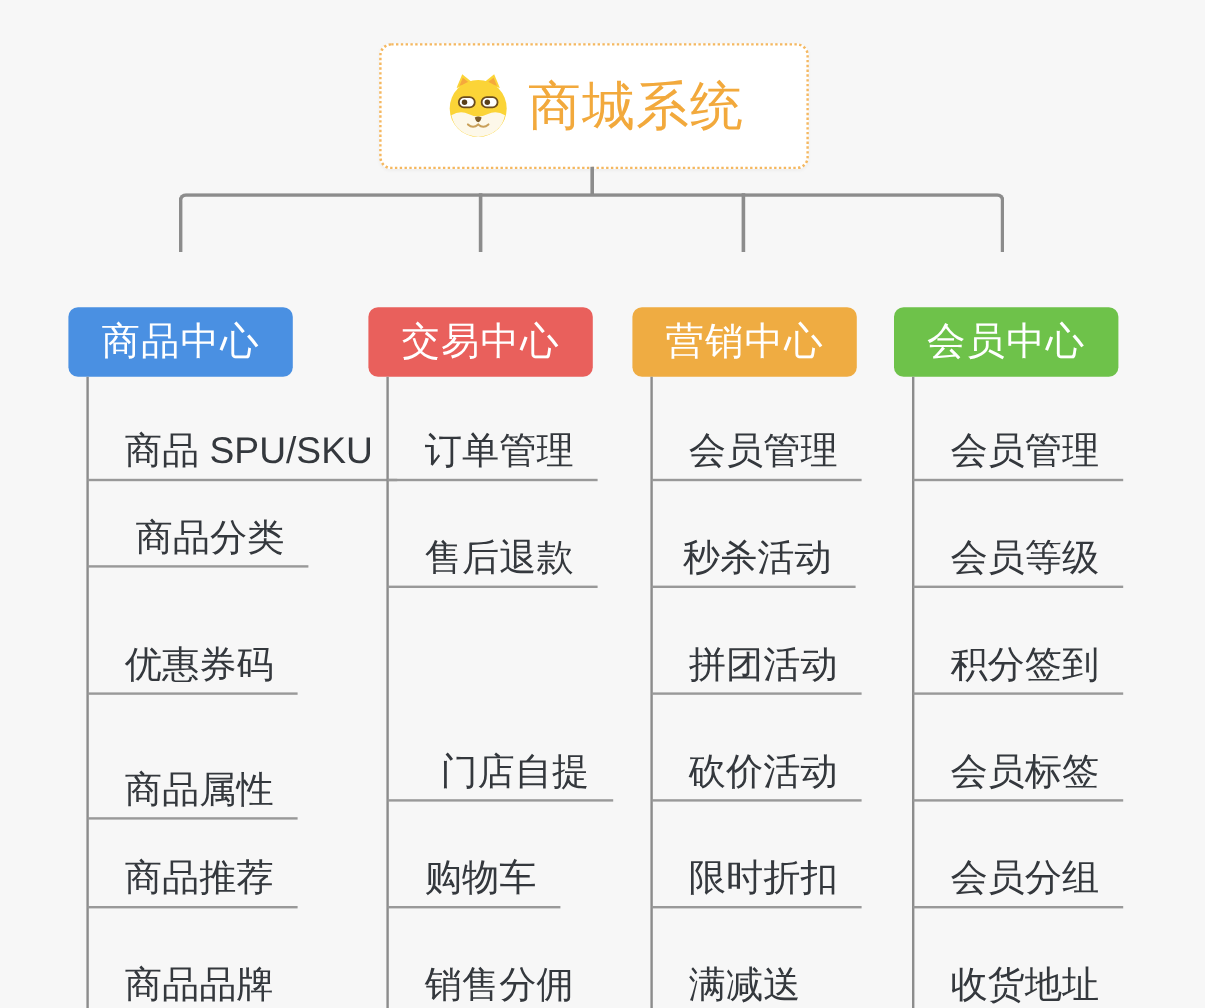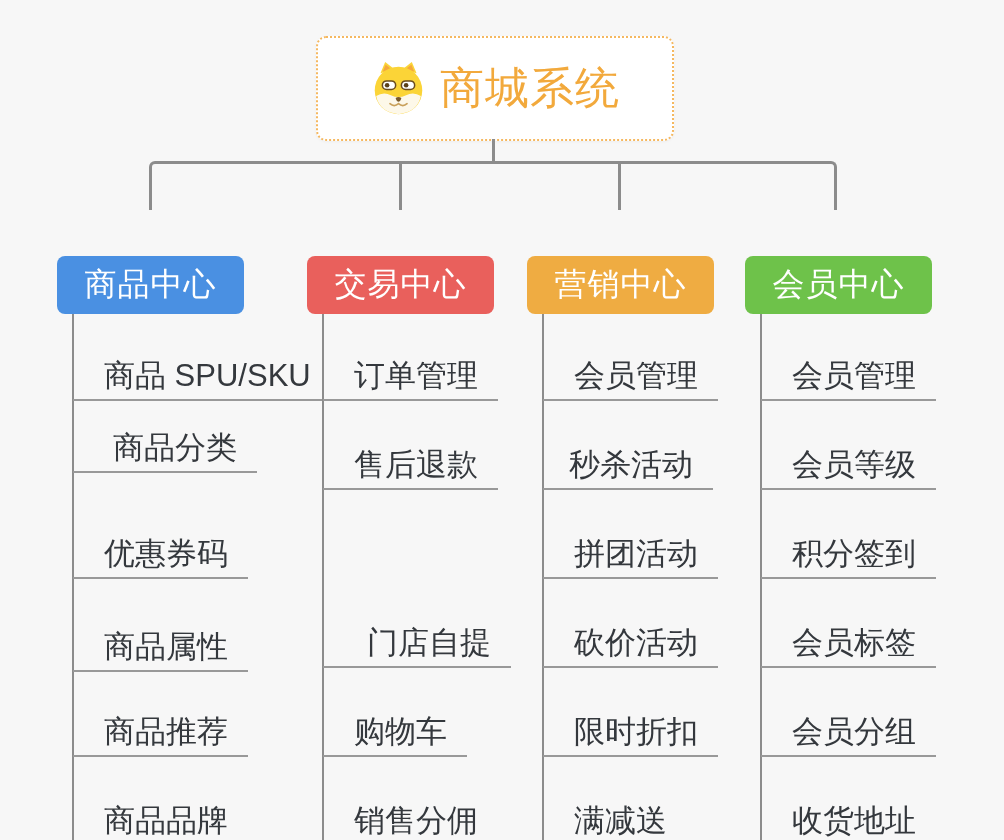--- a/index.html
+++ b/index.html
@@ -106,21 +106,21 @@
   <div class="drop drop-2"></div>
   <div class="drop drop-3"></div>
 
   <div id="branches">
       <div class="branch-column" style="left: 57px;">
         <div class="branch-node" style="background: rgb(74, 144, 226);">商品中心</div>
         <div class="spine"></div>
         <div class="leaf-item" style="top: 105px;">商品 SPU/SKU</div>
         <div class="leaf-item" style="top: 177px; padding-left: 40px;">商品分类</div>
         <div class="leaf-item" style="top: 283px;">优惠券码</div>
-        <div class="leaf-item" style="top: 376px; text-align: center;">商品属性</div>
+        <div class="leaf-item" style="top: 387px; text-align: center;">商品属性</div>
         <div class="leaf-item" style="top: 461px; text-align: right;">商品推荐</div>
         <div class="leaf-item" style="top: 550px;">商品品牌</div>
       </div>
       <div class="branch-column" style="left: 307px;">
         <div class="branch-node" style="background: rgb(233, 96, 92); text-align: center;">交易中心</div>
         <div class="spine"></div>
         <div class="leaf-item" style="top: 105px;">订单管理</div>
         <div class="leaf-item" style="top: 194px;">售后退款</div>
         <div class="leaf-item" style="top: 372px; padding-left: 44px;">门店自提</div>
         <div class="leaf-item" style="top: 461px;">购物车</div>

